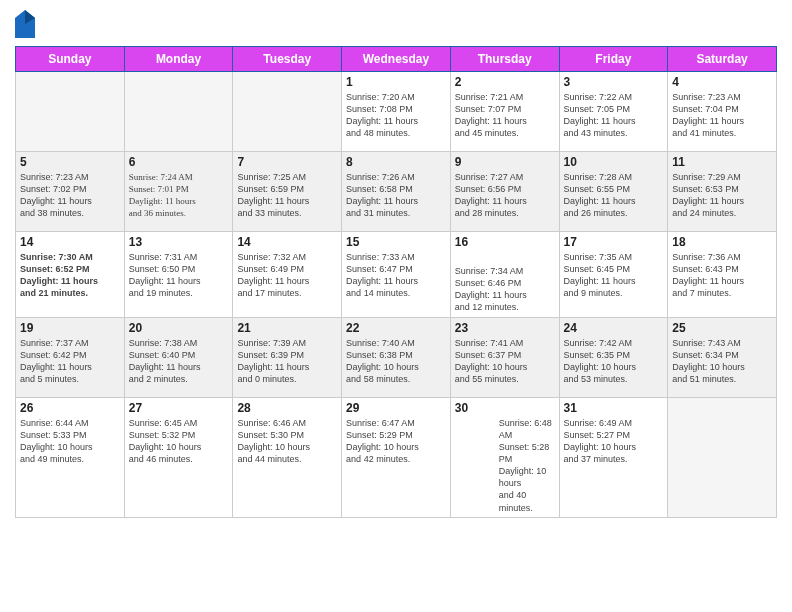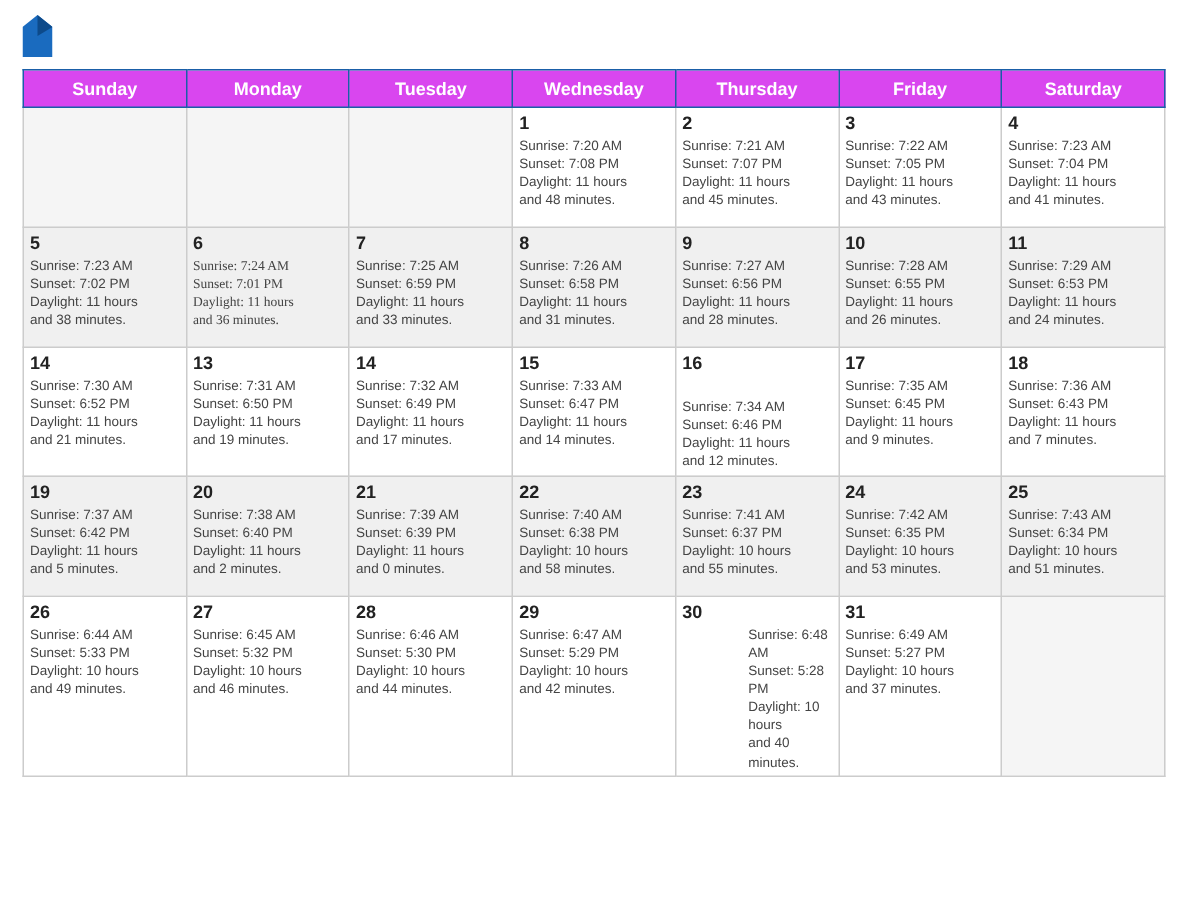--- a/index.html
+++ b/index.html
@@ -207,21 +207,21 @@
             <span class="day-number">11</span>
             <div class="day-info" style="white-space: pre-line;">Sunrise: 7:29 AM
 Sunset: 6:53 PM
 Daylight: 11 hours
 and 24 minutes.</div>
           </td>
         </tr>
         <tr>
           <td>
             <span class="day-number">14</span>
-            <div class="day-info" style="white-space: pre-line;">Sunrise: 7:30 AM
+            <div class="day-info" style="white-space: pre-line; font-weight: bold;">Sunrise: 7:30 AM
 Sunset: 6:52 PM
 Daylight: 11 hours
 and 21 minutes.</div>
           </td>
           <td>
             <span class="day-number">13</span>
             <div class="day-info" style="white-space: pre-line;">Sunrise: 7:31 AM
 Sunset: 6:50 PM
 Daylight: 11 hours
 and 19 minutes.</div>

